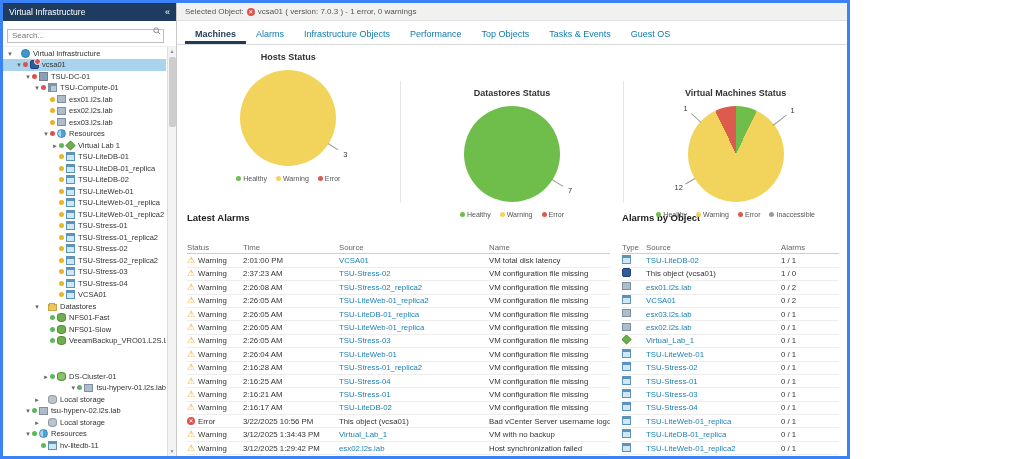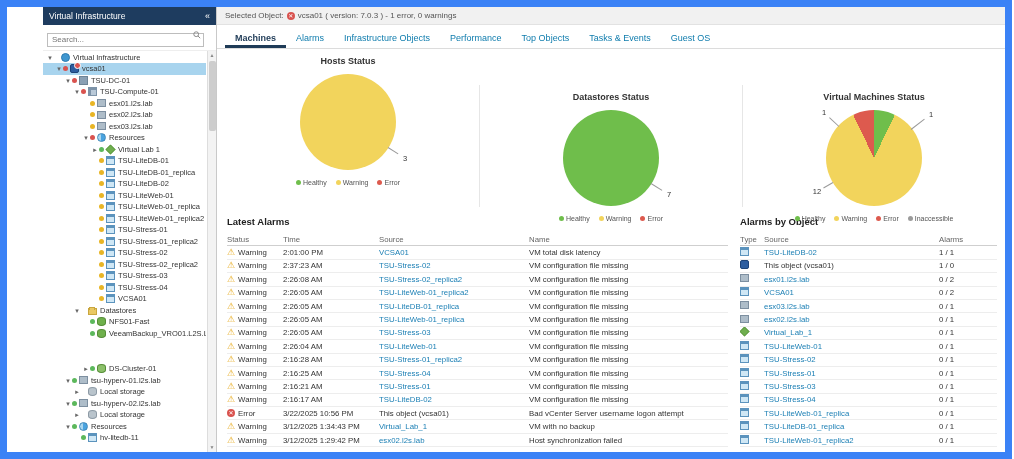--- a/index.html
+++ b/index.html
@@ -1,17 +1,17 @@
 <!DOCTYPE html>
 <html><head>
 <meta charset="utf-8">
 <style>
   * { margin:0; padding:0; box-sizing:border-box; }
   body { font-family:"Liberation Sans", sans-serif; background:#fff; }
-  .app { width:1012px; height:459px; display:flex; overflow:hidden; border:7px solid #3b82f6; background:#fff;padding-left:36px; }
+  .app { width:850px; height:459px; display:flex; overflow:hidden; border:3px solid #3b82f6; background:#fff; }
 
   
   .sidebar { width:174px; min-width:174px; border-right:1px solid #c9c9c9; display:flex; flex-direction:column; background:#fff; }
   .sidebar-header { background:#1e3c5f; color:#fff; height:18px; display:flex; align-items:center; justify-content:space-between; font-size:8.5px; padding:0 6px; }
   .collapse-glyph { font-size:9px; cursor:pointer; }
   .search-row { position:relative; padding:3px 12px 3px 4px; border-bottom:1px solid #eee; }
   .search-row input { width:100%; height:14px; font-size:8px; border:1px solid #bdbdbd; padding:0 15px 0 4px; color:#444; font-family:"Liberation Sans", sans-serif; }
   .search-ico { position:absolute; right:15px; top:6px; width:8px; height:8px; }
   .tree { flex:1; overflow:hidden; position:relative; padding-right:10px; padding-top:1px; }
   .tree-row { height:11.5px; display:flex; align-items:center; font-size:7.5px; color:#333; white-space:nowrap; overflow:hidden; cursor:default; }
@@ -60,21 +60,21 @@
   .leader { position:absolute; height:1px; background:#9a9a9a; transform-origin:0 50%; }
   .legend { margin-top:9px; display:flex; justify-content:center; gap:9px; font-size:7px; color:#555; }
   .legend-item { display:flex; align-items:center; gap:2px; }
   .legend-dot { width:5px; height:5px; border-radius:50%; display:inline-block; }
 
   
   .tables { flex:1; display:flex; gap:12px; padding:9px 8px 0 10px; min-height:0; }
   .tbl-section { min-width:0; display:flex; flex-direction:column; }
   .latest { flex:1.95; }
   .byobject { flex:1; }
-  .section-title { font-size:9.5px; font-weight:bold; color:#222; margin-bottom:6px; }
+  .section-title { font-size:9.5px; font-weight:bold; color:#222; margin-bottom:18px; }
   .tbl-header, .tbl-row { display:grid; align-items:center; height:13.4px; font-size:7.8px; border-bottom:1px solid #ededed; color:#333; }
   .tbl-header { color:#666; border-bottom:1px solid #cfcfcf; }
   .grid-latest { grid-template-columns:56px 96px 150px 1fr; }
   .grid-byobject { grid-template-columns:24px 1fr 58px; }
   .cell { overflow:hidden; white-space:nowrap; text-overflow:clip; padding-right:4px; }
   .cell.status { display:flex; align-items:center; gap:3px; }
   .link { color:#1b7fb4; cursor:pointer; }
   .type-cell .tico { margin:0; }
 </style>
 </head>
@@ -242,29 +242,35 @@
         <div class="tree-row" style="padding-left: 39px;">
           <span class="arrow"></span>
           <span class="dot green"></span>
           <span class="tico tico-datastore"></span>
           <span class="tree-label">NFS01-Fast</span>
         </div>
         <div class="tree-row" style="padding-left: 39px;">
           <span class="arrow"></span>
           <span class="dot green"></span>
           <span class="tico tico-datastore"></span>
+          <span class="tree-label">NFS01-Slow</span>
+        </div>
+        <div class="tree-row" style="padding-left: 39px;">
+          <span class="arrow"></span>
+          <span class="dot green"></span>
+          <span class="tico tico-datastore"></span>
           <span class="tree-label">VeeamBackup_VRO01.L2S.LAB</span>
         </div>
         <div class="tree-row" style="padding-left: 39px; margin-top: 24px;">
           <span class="arrow">▸</span>
           <span class="dot green"></span>
           <span class="tico tico-dscluster"></span>
           <span class="tree-label">DS-Cluster-01</span>
         </div>
-        <div class="tree-row" style="padding-left: 21px;">
+        <div class="tree-row" style="padding-left: 21px; justify-content: flex-end;">
           <span class="arrow">▾</span>
           <span class="dot green"></span>
           <span class="tico tico-host"></span>
           <span class="tree-label">tsu-hyperv-01.l2s.lab</span>
         </div>
         <div class="tree-row" style="padding-left: 30px;">
           <span class="arrow">▸</span>
           <span class="dot none"></span>
           <span class="tico tico-storage"></span>
           <span class="tree-label">Local storage</span>

